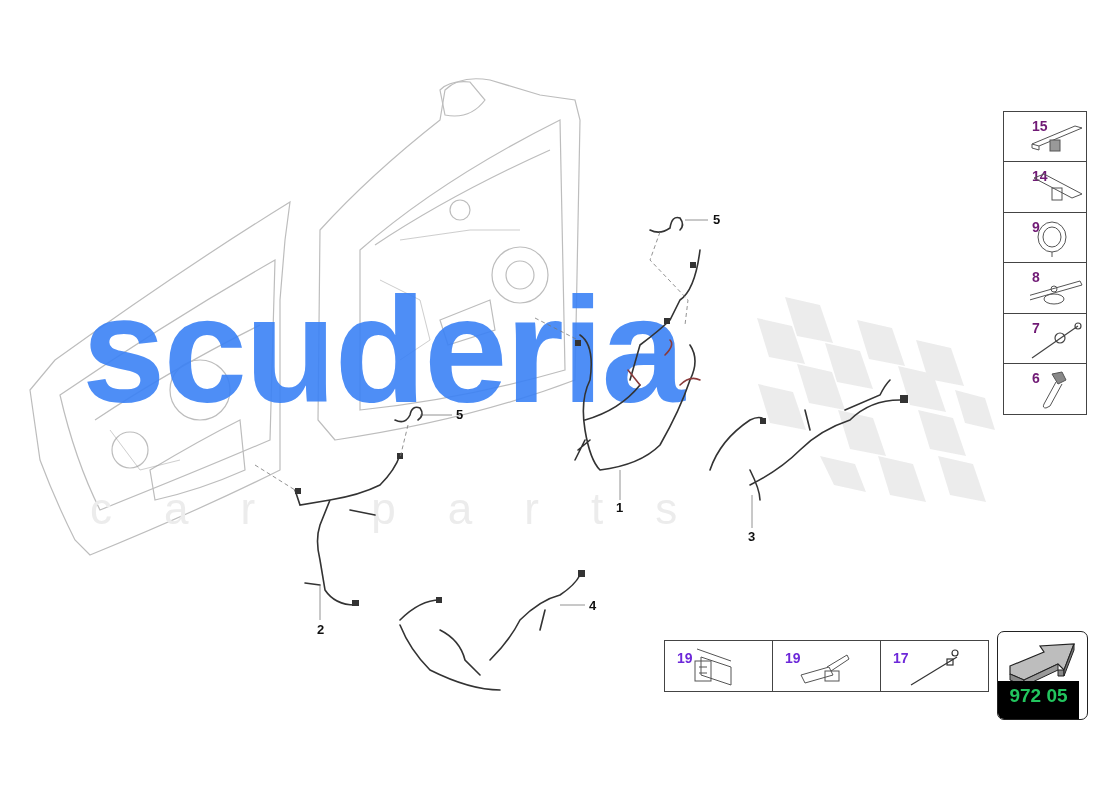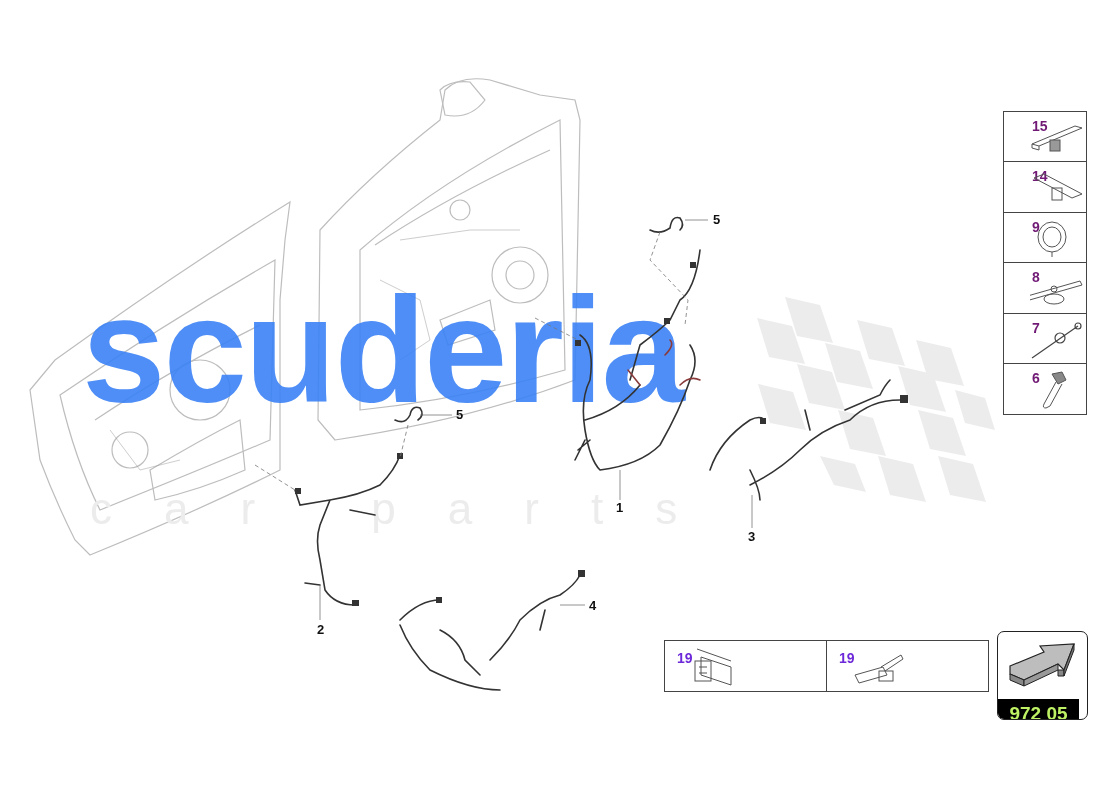--- a/index.html
+++ b/index.html
@@ -12,21 +12,21 @@
   .side-cell { position:relative; height:50.4px; border-bottom:1px solid #444; box-sizing:border-box; }
   .side-cell:last-child { border-bottom:none; }
   .side-cell .num { position:absolute; left:7px; top:6px; font-size:14px; font-weight:bold; color:#701a75;margin-left:21px; }
   .side-cell svg { position:absolute; left:26px; top:6px; }
   .bottom-row { position:absolute; left:664px; top:640px; width:323px; height:50px; border:1px solid #444; display:flex; background:#fff; }
   .bottom-cell { position:relative; flex:1; border-right:1px solid #444; }
   .bottom-cell:last-child { border-right:none; }
   .bottom-cell .num { position:absolute; left:12px; top:9px; font-size:14px; font-weight:bold; color:#6d28d9; }
   .bottom-cell svg { position:absolute; left:26px; top:4px; }
   .nav-box { position:absolute; left:997px; top:631px; width:91px; height:89px; border:1.5px solid #222; border-radius:7px; overflow:hidden; background:#fff; box-sizing:border-box; }
-  .nav-box .band { position:absolute; left:0; right:8px; bottom:0; height:20px; background:#000; color:#bef264; font-size:19px; font-weight:bold; text-align:center; line-height:30px; }
+  .nav-box .band { position:absolute; left:0; right:8px; bottom:0; height:38px; background:#000; color:#22c55e; font-size:19px; font-weight:bold; text-align:center; line-height:30px; }
   .nav-box svg { position:absolute; left:8px; top:6px; }
 </style>
 </head>
 <body>
 
 <svg class="layer" viewBox="0 0 1100 800">
   <g fill="#e9e9e9" opacity="0.85">
     <polygon points="785,297 820,305 833,343 797,336"></polygon>
     <polygon points="825,343 860,351 873,389 837,382"></polygon>
     <polygon points="857,320 892,328 905,366 869,359"></polygon>
@@ -203,20 +203,30 @@
   <div class="bottom-cell">
     <span class="num">19</span>
     <svg width="52" height="42" viewBox="0 0 52 42">
         <g fill="none" stroke="#555" stroke-width="1">
           <path d="M2,30 L30,22 L34,30 L6,38 Z"></path>
           <path d="M28,22 L48,10 L50,14 L32,26"></path>
           <rect x="26" y="26" width="14" height="10"></rect>
         </g>
       </svg>
   </div>
+  <div class="bottom-cell">
+    <span class="num">17</span>
+    <svg width="52" height="42" viewBox="0 0 52 42">
+        <g fill="none" stroke="#333" stroke-width="1.2">
+          <line x1="4" y1="40" x2="50" y2="12"></line>
+          <circle cx="48" cy="8" r="3"></circle>
+          <rect x="40" y="14" width="6" height="6"></rect>
+        </g>
+      </svg>
+  </div>
 </div>
 
 <div class="nav-box">
   <svg width="76" height="52" viewBox="0 0 76 52">
     <polygon points="4,28 38,14 34,8 68,6 58,32 52,26 18,42 4,36" fill="#bdbdbd" stroke="#222" stroke-width="1.2"></polygon>
     <polygon points="4,36 18,42 18,48 4,42" fill="#888" stroke="#222" stroke-width="1"></polygon>
     <polygon points="18,42 52,26 52,32 18,48" fill="#999" stroke="#222" stroke-width="1"></polygon>
     <polygon points="52,32 58,32 58,38 52,38" fill="#888" stroke="#222" stroke-width="1"></polygon>
     <polygon points="58,32 68,6 68,12 58,38" fill="#777" stroke="#222" stroke-width="1"></polygon>
   </svg>

